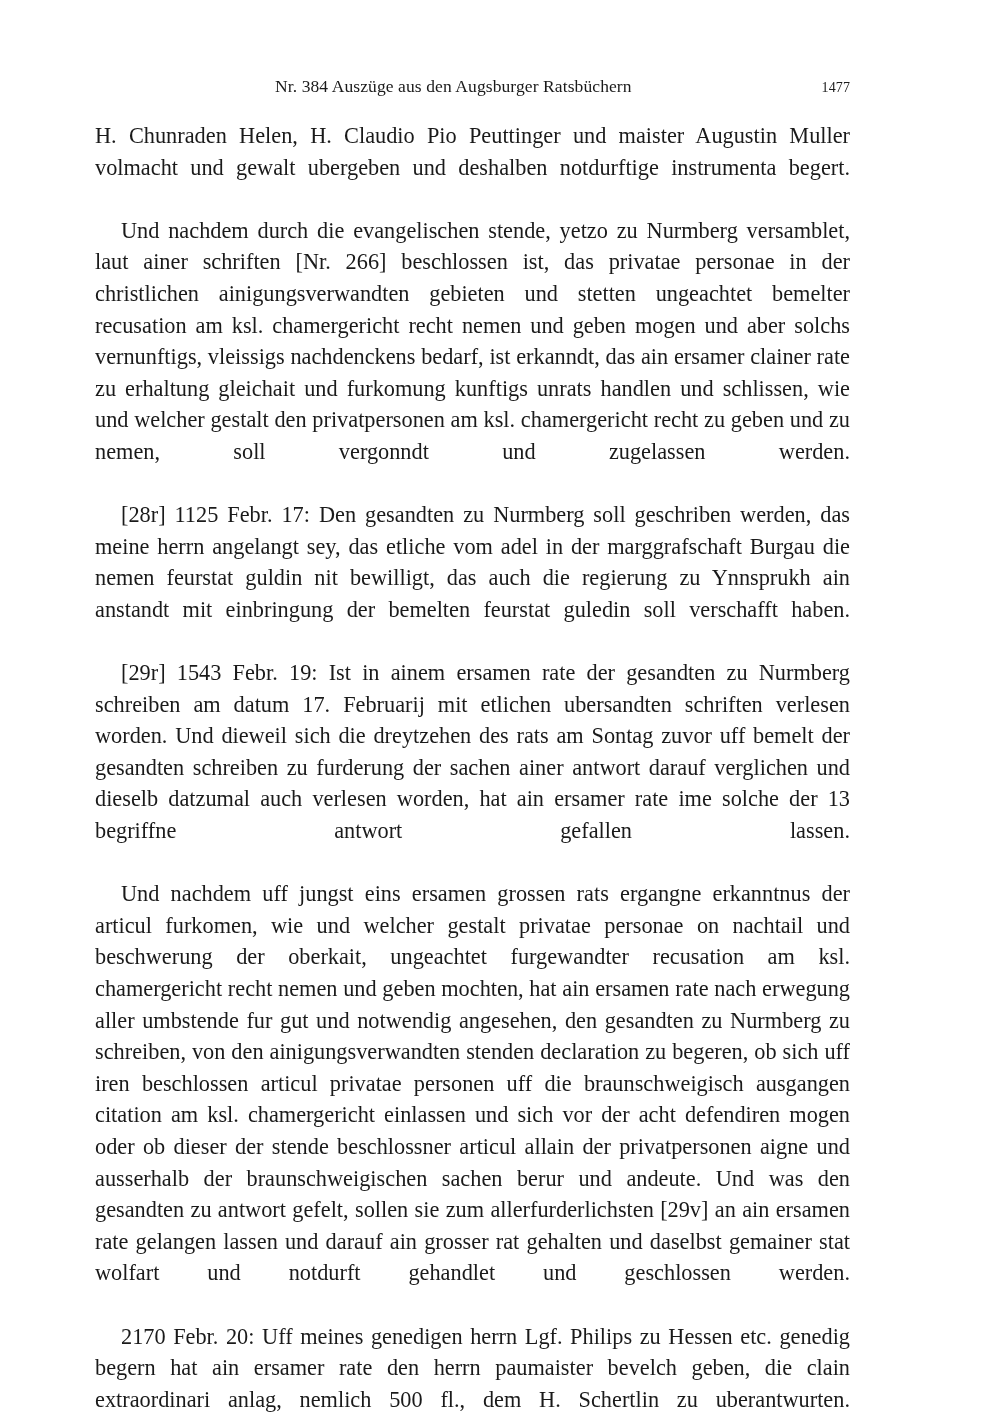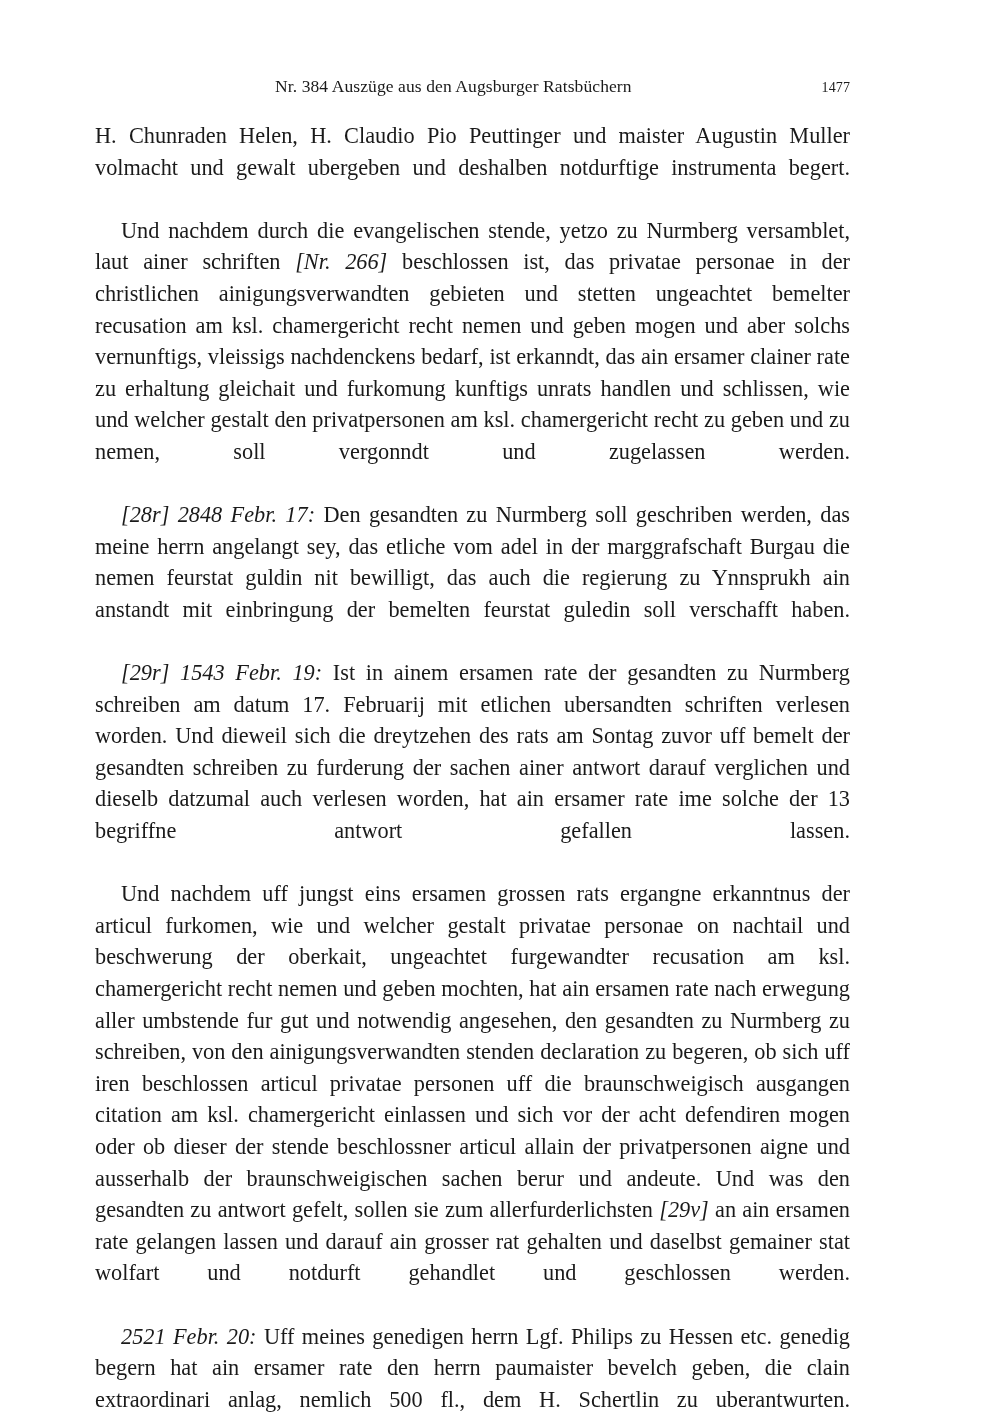--- a/index.html
+++ b/index.html
@@ -68,36 +68,35 @@
   p.para.noindent {
     text-indent: 0;
   }
   
   p.para::after {
     content: "";
     display: inline-block;
     width: 100%;
   }
   .it {
-    font-style: italic;
   }
 </style>
 </head>
 <body>
 
 <div class="page">
 
   <div class="running-head">
     <span class="rh-title">Nr. 384 Auszüge aus den Augsburger Ratsbüchern</span>
     <span class="rh-page">1477</span>
   </div>
 
   <div class="textblock">
 
   <p class="para noindent"><span>H. Chunraden Helen, H. Claudio Pio Peuttinger und maister Augustin Muller volmacht und gewalt ubergeben und deshalben notdurftige instrumenta begert.</span></p>
       <p class="para indent"><span>Und nachdem durch die evangelischen stende, yetzo zu Nurmberg versamblet, laut ainer schriften </span><span class="it">[Nr. 266]</span><span> beschlossen ist, das privatae personae in der christlichen ainigungsverwandten gebieten und stetten ungeachtet bemelter recusation am ksl. chamergericht recht nemen und geben mogen und aber solchs vernunftigs, vleissigs nachdenckens bedarf, ist erkanndt, das ain ersamer clainer rate zu erhaltung gleichait und furkomung kunftigs unrats handlen und schlissen, wie und welcher gestalt den privatpersonen am ksl. chamergericht recht zu geben und zu nemen, soll vergonndt und zugelassen werden.</span></p>
-      <p class="para indent"><span class="it">[28r] 2848 Febr. 17:</span><span> Den gesandten zu Nurmberg soll geschriben werden, das meine herrn angelangt sey, das etliche vom adel in der marggrafschaft Burgau die nemen feurstat guldin nit bewilligt, das auch die regierung zu Ynnsprukh ain anstandt mit einbringung der bemelten feurstat guledin soll verschafft haben.</span></p>
+      <p class="para indent"><span class="it">[28r] 1125 Febr. 17:</span><span> Den gesandten zu Nurmberg soll geschriben werden, das meine herrn angelangt sey, das etliche vom adel in der marggrafschaft Burgau die nemen feurstat guldin nit bewilligt, das auch die regierung zu Ynnsprukh ain anstandt mit einbringung der bemelten feurstat guledin soll verschafft haben.</span></p>
       <p class="para indent"><span class="it">[29r] 1543 Febr. 19:</span><span> Ist in ainem ersamen rate der gesandten zu Nurmberg schreiben am datum 17. Februarij mit etlichen ubersandten schriften verlesen worden. Und dieweil sich die dreytzehen des rats am Sontag zuvor uff bemelt der gesandten schreiben zu furderung der sachen ainer antwort darauf verglichen und dieselb datzumal auch verlesen worden, hat ain ersamer rate ime solche der 13 begriffne antwort gefallen lassen.</span></p>
       <p class="para indent"><span>Und nachdem uff jungst eins ersamen grossen rats ergangne erkanntnus der articul furkomen, wie und welcher gestalt privatae personae on nachtail und beschwerung der oberkait, ungeachtet furgewandter recusation am ksl. chamergericht recht nemen und geben mochten, hat ain ersamen rate nach erwegung aller umbstende fur gut und notwendig angesehen, den gesandten zu Nurmberg zu schreiben, von den ainigungsverwandten stenden declaration zu begeren, ob sich uff iren beschlossen articul privatae personen uff die braunschweigisch ausgangen citation am ksl. chamergericht einlassen und sich vor der acht defendiren mogen oder ob dieser der stende beschlossner articul allain der privatpersonen aigne und ausserhalb der braunschweigischen sachen berur und andeute. Und was den gesandten zu antwort gefelt, sollen sie zum allerfurderlichsten </span><span class="it">[29v]</span><span> an ain ersamen rate gelangen lassen und darauf ain grosser rat gehalten und daselbst gemainer stat wolfart und notdurft gehandlet und geschlossen werden.</span></p>
-      <p class="para indent"><span class="it">2521 Febr. 20:</span><span> Uff meines genedigen herrn Lgf. Philips zu Hessen etc. genedig begern hat ain ersamer rate den herrn paumaister bevelch geben, die clain extraordinari anlag, nemlich 500 fl., dem H. Schertlin zu uberantwurten.</span></p>
+      <p class="para indent"><span class="it">2170 Febr. 20:</span><span> Uff meines genedigen herrn Lgf. Philips zu Hessen etc. genedig begern hat ain ersamer rate den herrn paumaister bevelch geben, die clain extraordinari anlag, nemlich 500 fl., dem H. Schertlin zu uberantwurten.</span></p>
     </div>
 
 </div>
 
 </body></html>

